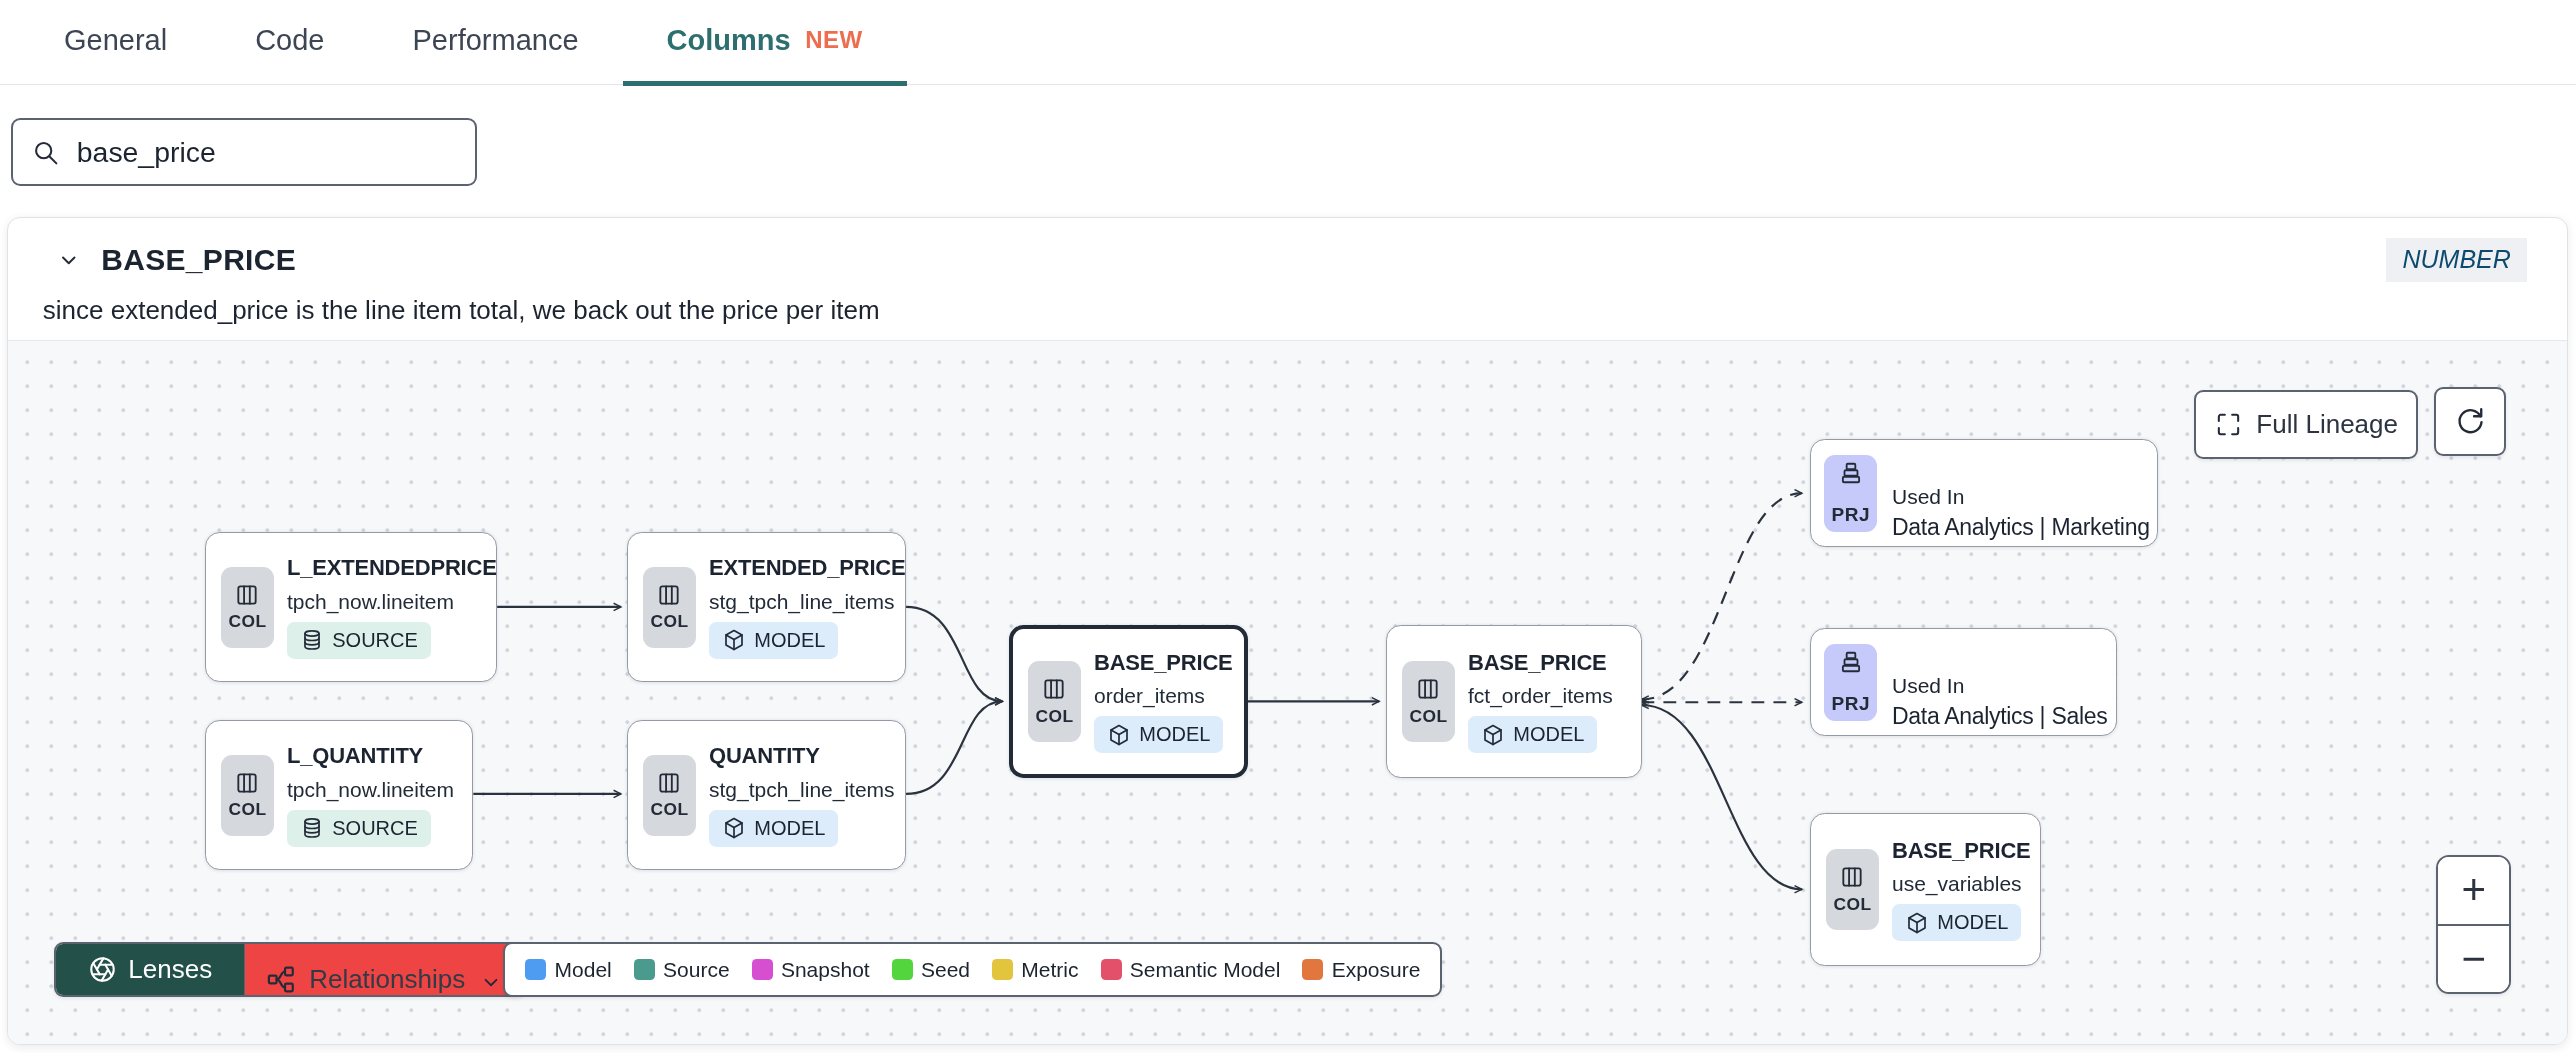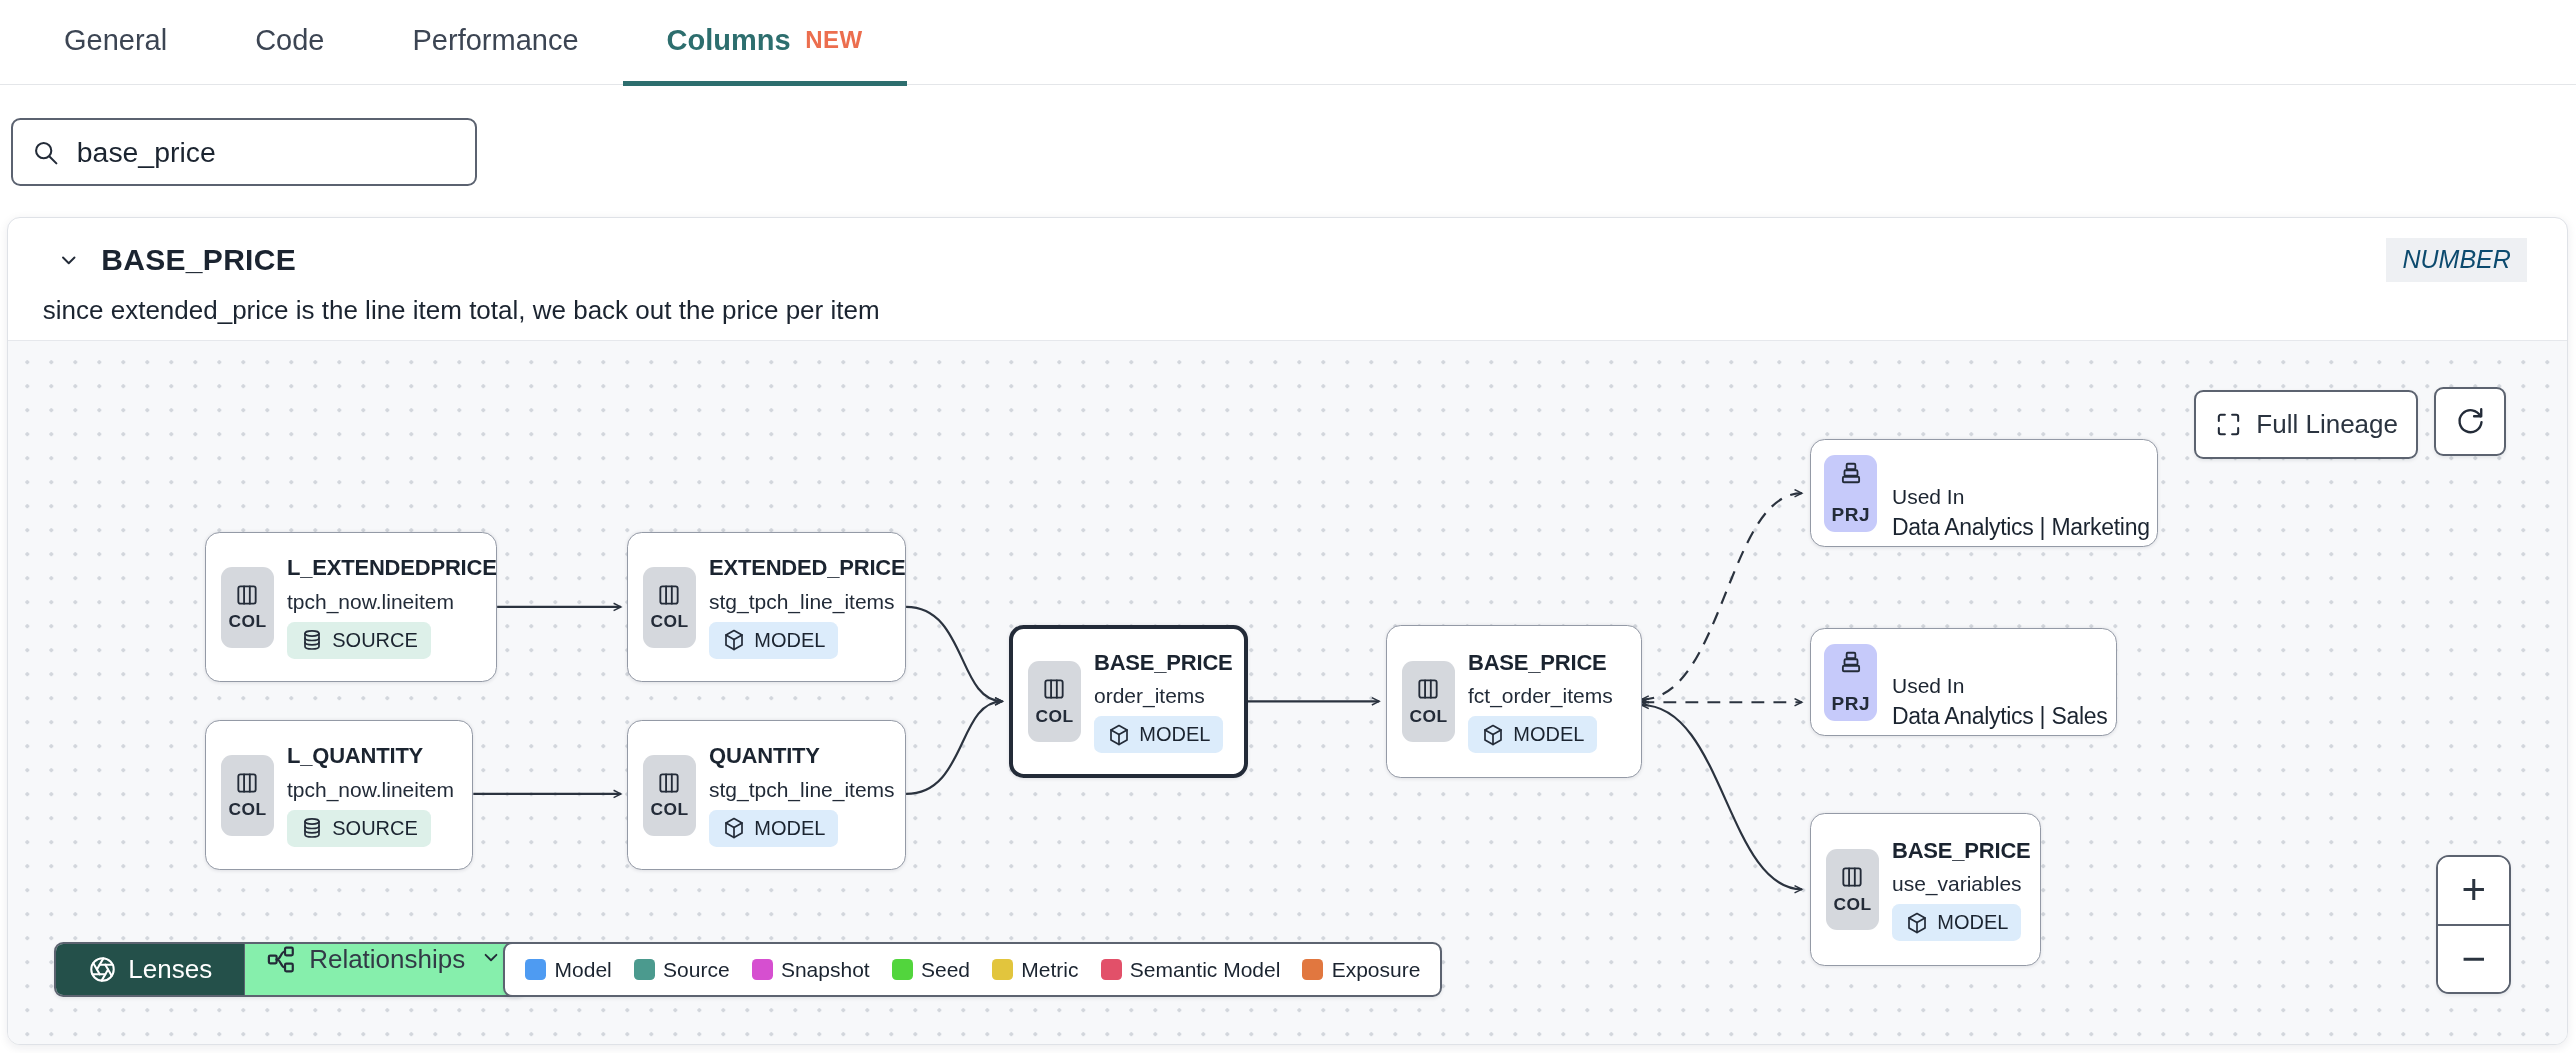--- a/index.html
+++ b/index.html
@@ -82,22 +82,22 @@
   .zoom-ctrl button { flex:1; background:#fff; border:none; font-size:42px; color:#2b3440;
     cursor:pointer; line-height:1; font-family:inherit; }
   .zoom-ctrl button:first-child { border-bottom:2.3px solid #5c6370; }
 
   
   .toolbar-group { position:absolute; left:46px; top:601px; height:55px; display:flex;
     border:2.3px solid #5c6370; border-radius:9.2px; overflow:hidden; background:#fff;
     box-shadow:0 1.8px 3.7px rgba(16,24,40,.08); }
   .lenses-btn { display:flex; align-items:center; gap:11px; padding:0 32px; background:#24504a;
     color:#fff; font-size:26px; font-weight:500; border:none; cursor:pointer; font-family:inherit; }
-  .relationships-btn { display:flex; align-items:flex-start; gap:13px; padding:0 20px;
-    background:#86efac; color:#323a46; font-size:26px; font-weight:500; border:none;
+  .relationships-btn { display:flex; align-items:flex-end; gap:13px; padding:0 20px;
+    background:#ef4444; color:#323a46; font-size:26px; font-weight:500; border:none;
     border-left:1.8px solid #5c6370; cursor:pointer; font-family:inherit; }
   .legend { position:absolute; left:495px; top:601px; height:55px; display:flex;
     align-items:center; gap:22px; padding:0 20px; background:#fff;
     border:2.3px solid #5c6370; border-radius:9.2px; width:fit-content;
     box-shadow:0 1.8px 3.7px rgba(16,24,40,.08); }
   .legend-item { display:flex; align-items:center; gap:8.3px; font-size:21px; color:#1b2430; white-space:nowrap; }
   .legend-chip { width:21px; height:21px; border-radius:4.6px; flex:none; }
 
   .ic { stroke:#232b38; fill:none; stroke-width:1.7; stroke-linecap:round; stroke-linejoin:round; }
   .ic-w { stroke:#ffffff; fill:none; stroke-width:1.7; stroke-linecap:round; stroke-linejoin:round; }

